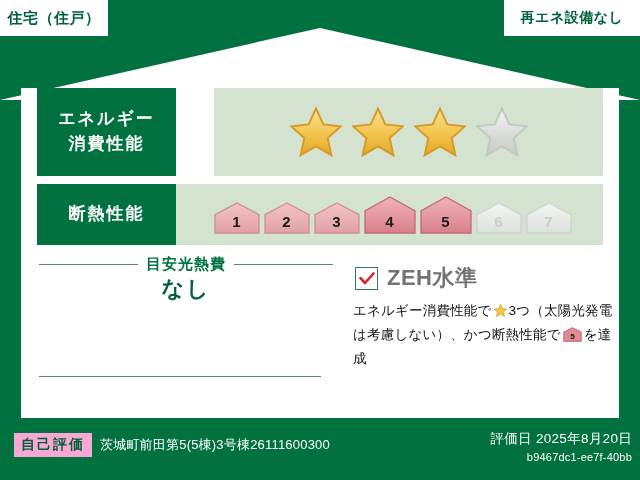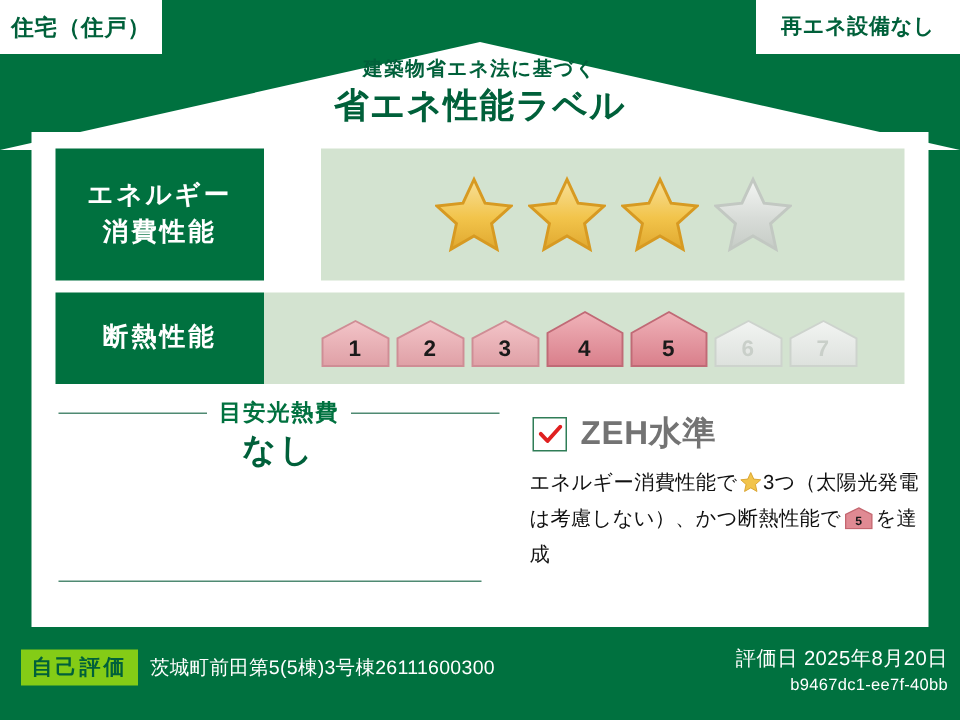--- a/index.html
+++ b/index.html
@@ -33,21 +33,21 @@
   .title-main{font-size:23px;font-weight:bold;letter-spacing:1px;line-height:1.35;margin-top:1px;}
 
   
   .panel{
     position:absolute;left:21px;top:88px;width:598px;height:330px;
     background:#ffffff;
   }
 
   
   .row{display:flex;align-items:stretch;margin:0 16px;}
-  .row-energy{height:88px;margin-top:11px;gap:38px;}
+  .row-energy{height:88px;margin-top:0;gap:38px;}
   .row-insul{height:61px;margin-top:8px;}
   .row-key{
     width:139px;background:#00713f;color:#ffffff;
     font-weight:bold;font-size:17px;letter-spacing:2px;
     display:flex;flex-direction:column;align-items:center;justify-content:center;
     line-height:1.45;text-align:center;
   }
   .row-val{
     flex:1;background:#d3e3d0;display:flex;align-items:center;justify-content:center;
   }
@@ -103,42 +103,38 @@
   .inline-chip{
     display:inline-block;vertical-align:-3px;margin:0 2px;
   }
 
   
   .footer{
     position:absolute;left:0;bottom:0;width:640px;height:58px;color:#ffffff;
   }
   .footer-left{position:absolute;left:14px;top:11px;display:flex;align-items:center;gap:8px;}
   .self-badge{
-    background:#84cc16;color:#00603a;font-weight:bold;font-size:14px;
+    background:#f9a8d4;color:#00603a;font-weight:bold;font-size:14px;
     padding:3px 7px;letter-spacing:2px;
   }
   .addr{font-size:13px;color:#ffffff;letter-spacing:.2px;}
   .footer-right{position:absolute;right:8px;top:8px;text-align:right;}
   .eval-date{font-size:13.5px;color:#ffffff;letter-spacing:.3px;}
   .eval-id{font-size:11px;color:#ffffff;margin-top:3px;letter-spacing:.2px;}
 </style>
 </head>
 <body>
 
 <div class="label-root">
 
   <div class="roof"></div>
 
   <div class="tab tab-left">住宅（住戸）</div>
   <div class="tab tab-right">再エネ設備なし</div>
 
-  <div class="title-wrap">
-    <div class="title-sub">建築物省エネ法に基づく</div>
-    <div class="title-main">省エネ性能ラベル</div>
-  </div>
 
   <div class="panel">
 
     <div class="row row-energy">
       <div class="row-key">
         <span>エネルギー</span>
         <span>消費性能</span>
       </div>
       <div class="row-val">
         <div class="stars" id="stars-holder">

